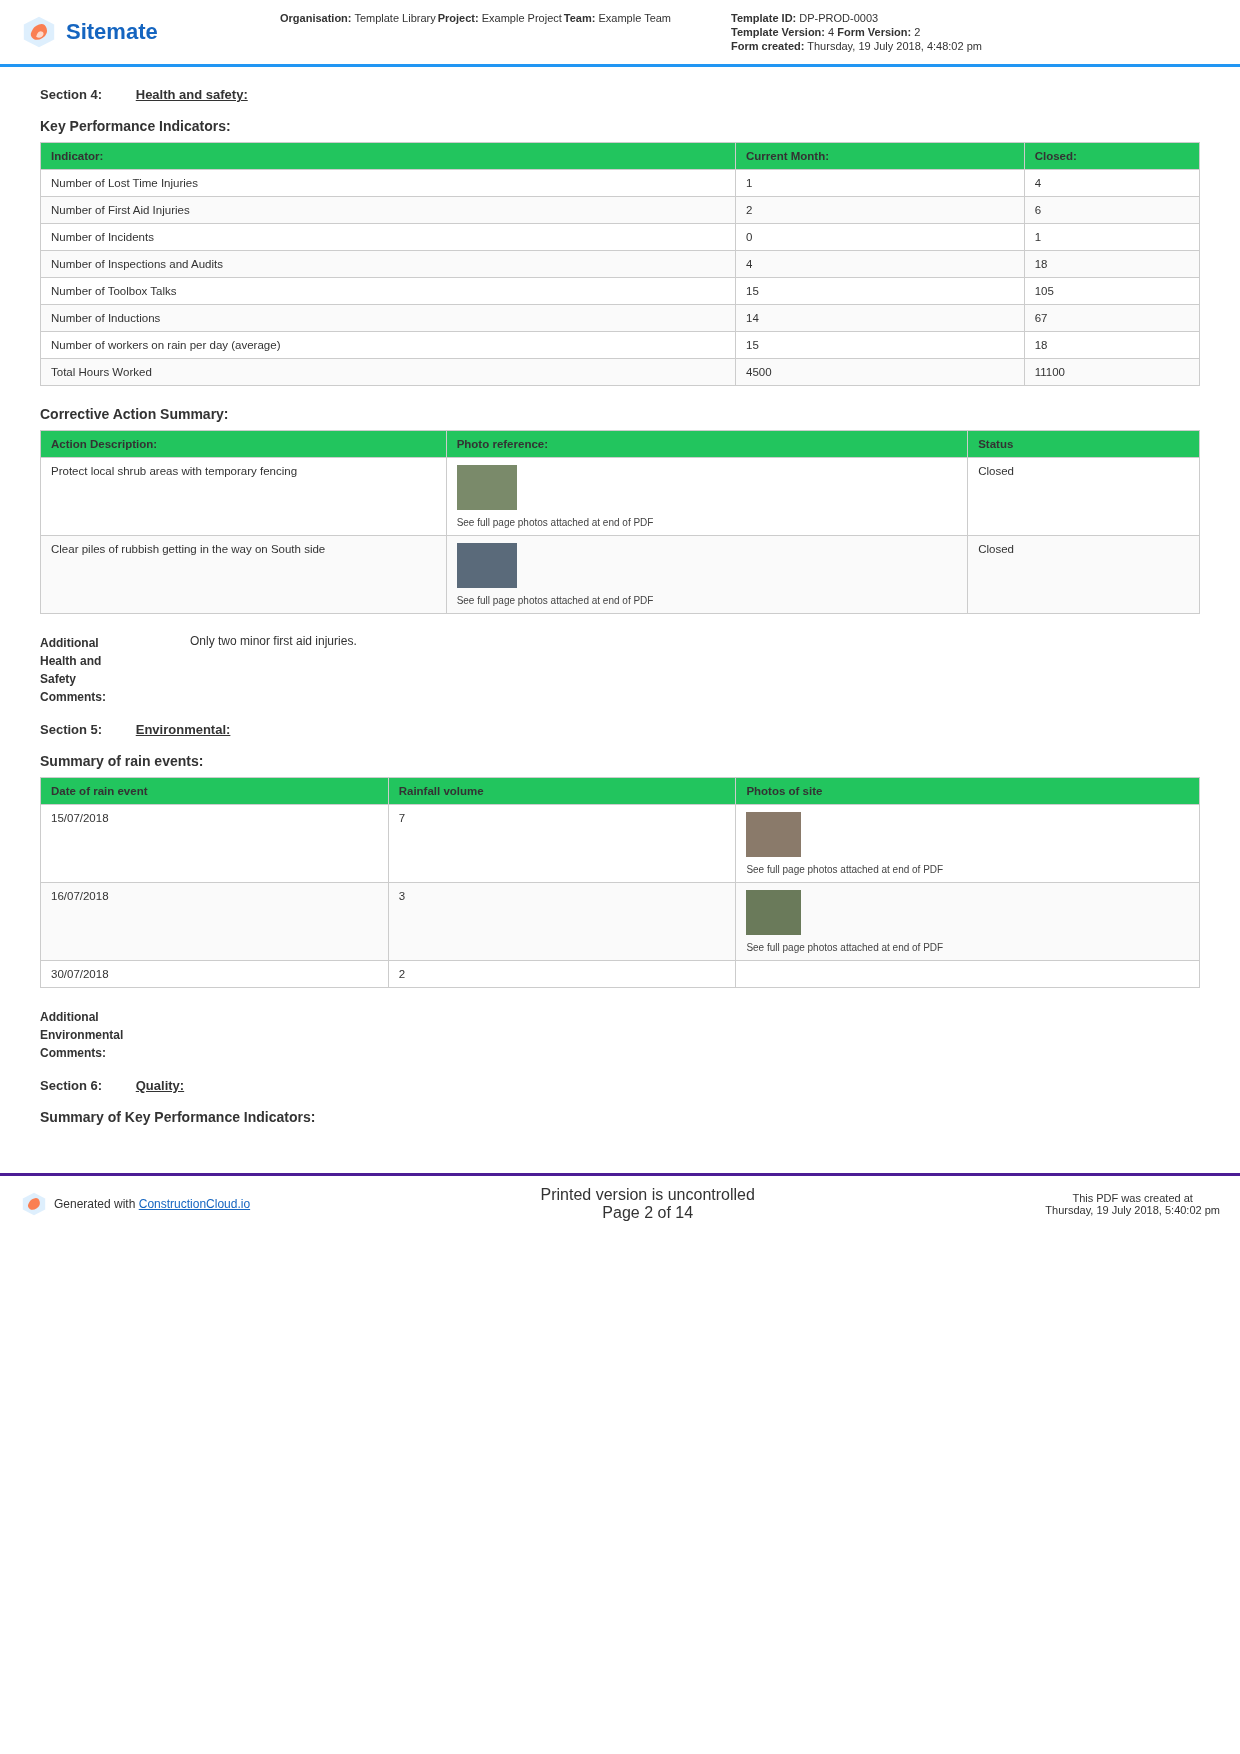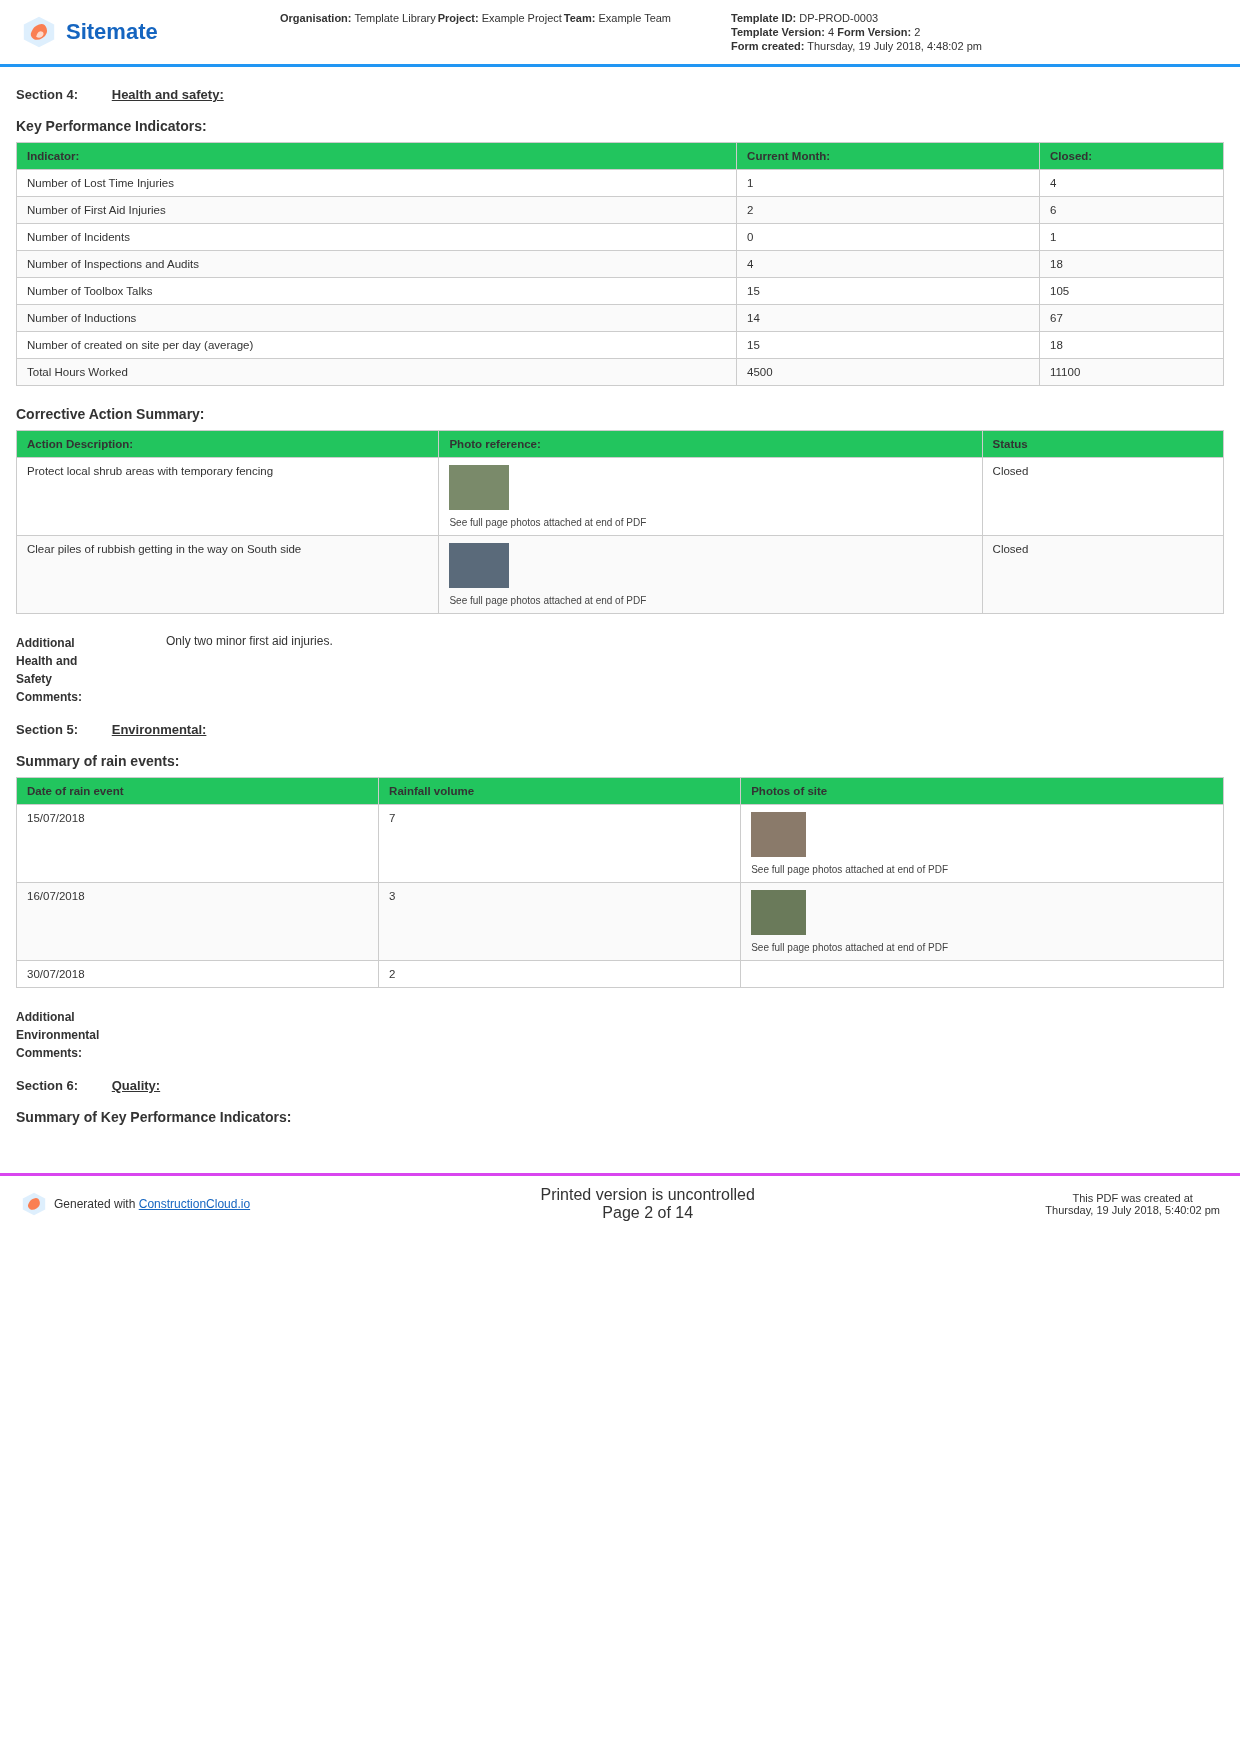--- a/index.html
+++ b/index.html
@@ -11,21 +11,21 @@
     .logo-text { font-size: 22px; font-weight: bold; color: #1565C0; }
     .header-meta { flex: 1; display: flex; gap: 60px; padding-left: 80px; }
     .header-col { display: flex; flex-direction: row; gap: 2px; }
     .header-col span { font-size: 11px; }
     .header-col .label { font-weight: bold; }
     .header-right { display: flex; flex-direction: column; gap: 2px; }
     .header-right span { font-size: 11px; }
     .header-right .label { font-weight: bold; }
 
     
-    .content { padding: 20px 16px; }
+    .content { padding: 20px 40px; }
 
     
     .section-title { font-size: 13px; margin-bottom: 16px; }
     .section-title .section-num { font-weight: bold; margin-right: 30px; }
     .section-title .section-name { font-weight: bold; text-decoration: underline; }
 
     
     .subsection-title { font-weight: bold; font-size: 14px; margin-bottom: 8px; }
 
     
@@ -33,21 +33,21 @@
     th { background: #22c55e; font-weight: bold; padding: 7px 10px; border: 1px solid #ccc; text-align: left; }
     td { padding: 7px 10px; border: 1px solid #ccc; vertical-align: top; }
     tr:nth-child(even) td { background: #fafafa; }
 
     
     .comments-block { display: flex; gap: 20px; margin-bottom: 16px; }
     .comments-label { font-weight: bold; font-size: 12px; min-width: 130px; line-height: 1.5; }
     .comments-value { font-size: 12px; }
 
     
-    .footer { border-top: 3px solid #d946ef; display: flex; align-items: center; padding: 10px 20px; gap: 20px; margin-top: 20px; }
+    .footer { border-top: 3px solid #4c1d95; display: flex; align-items: center; padding: 10px 20px; gap: 20px; margin-top: 20px; }
     .footer-logo { display: flex; align-items: center; gap: 6px; }
     .footer-logo-icon { width: 28px; height: 28px; }
     .footer-center { flex: 1; text-align: center; font-size: 16px; }
     .footer-right { font-size: 11px; text-align: center; }
     .footer-link { color: #1565C0; text-decoration: underline; }
 
     
     .logo-svg { width: 38px; height: 38px; }
   </style>
 </head>
@@ -118,21 +118,21 @@
           <td>Number of Toolbox Talks</td>
           <td>15</td>
           <td>105</td>
         </tr>
         <tr>
           <td>Number of Inductions</td>
           <td>14</td>
           <td>67</td>
         </tr>
         <tr>
-          <td>Number of created on site per day (average)</td>
+          <td>Number of workers on rain per day (average)</td>
           <td>15</td>
           <td>18</td>
         </tr>
         <tr>
           <td>Total Hours Worked</td>
           <td>4500</td>
           <td>11100</td>
         </tr>
       </tbody>
   </table>

